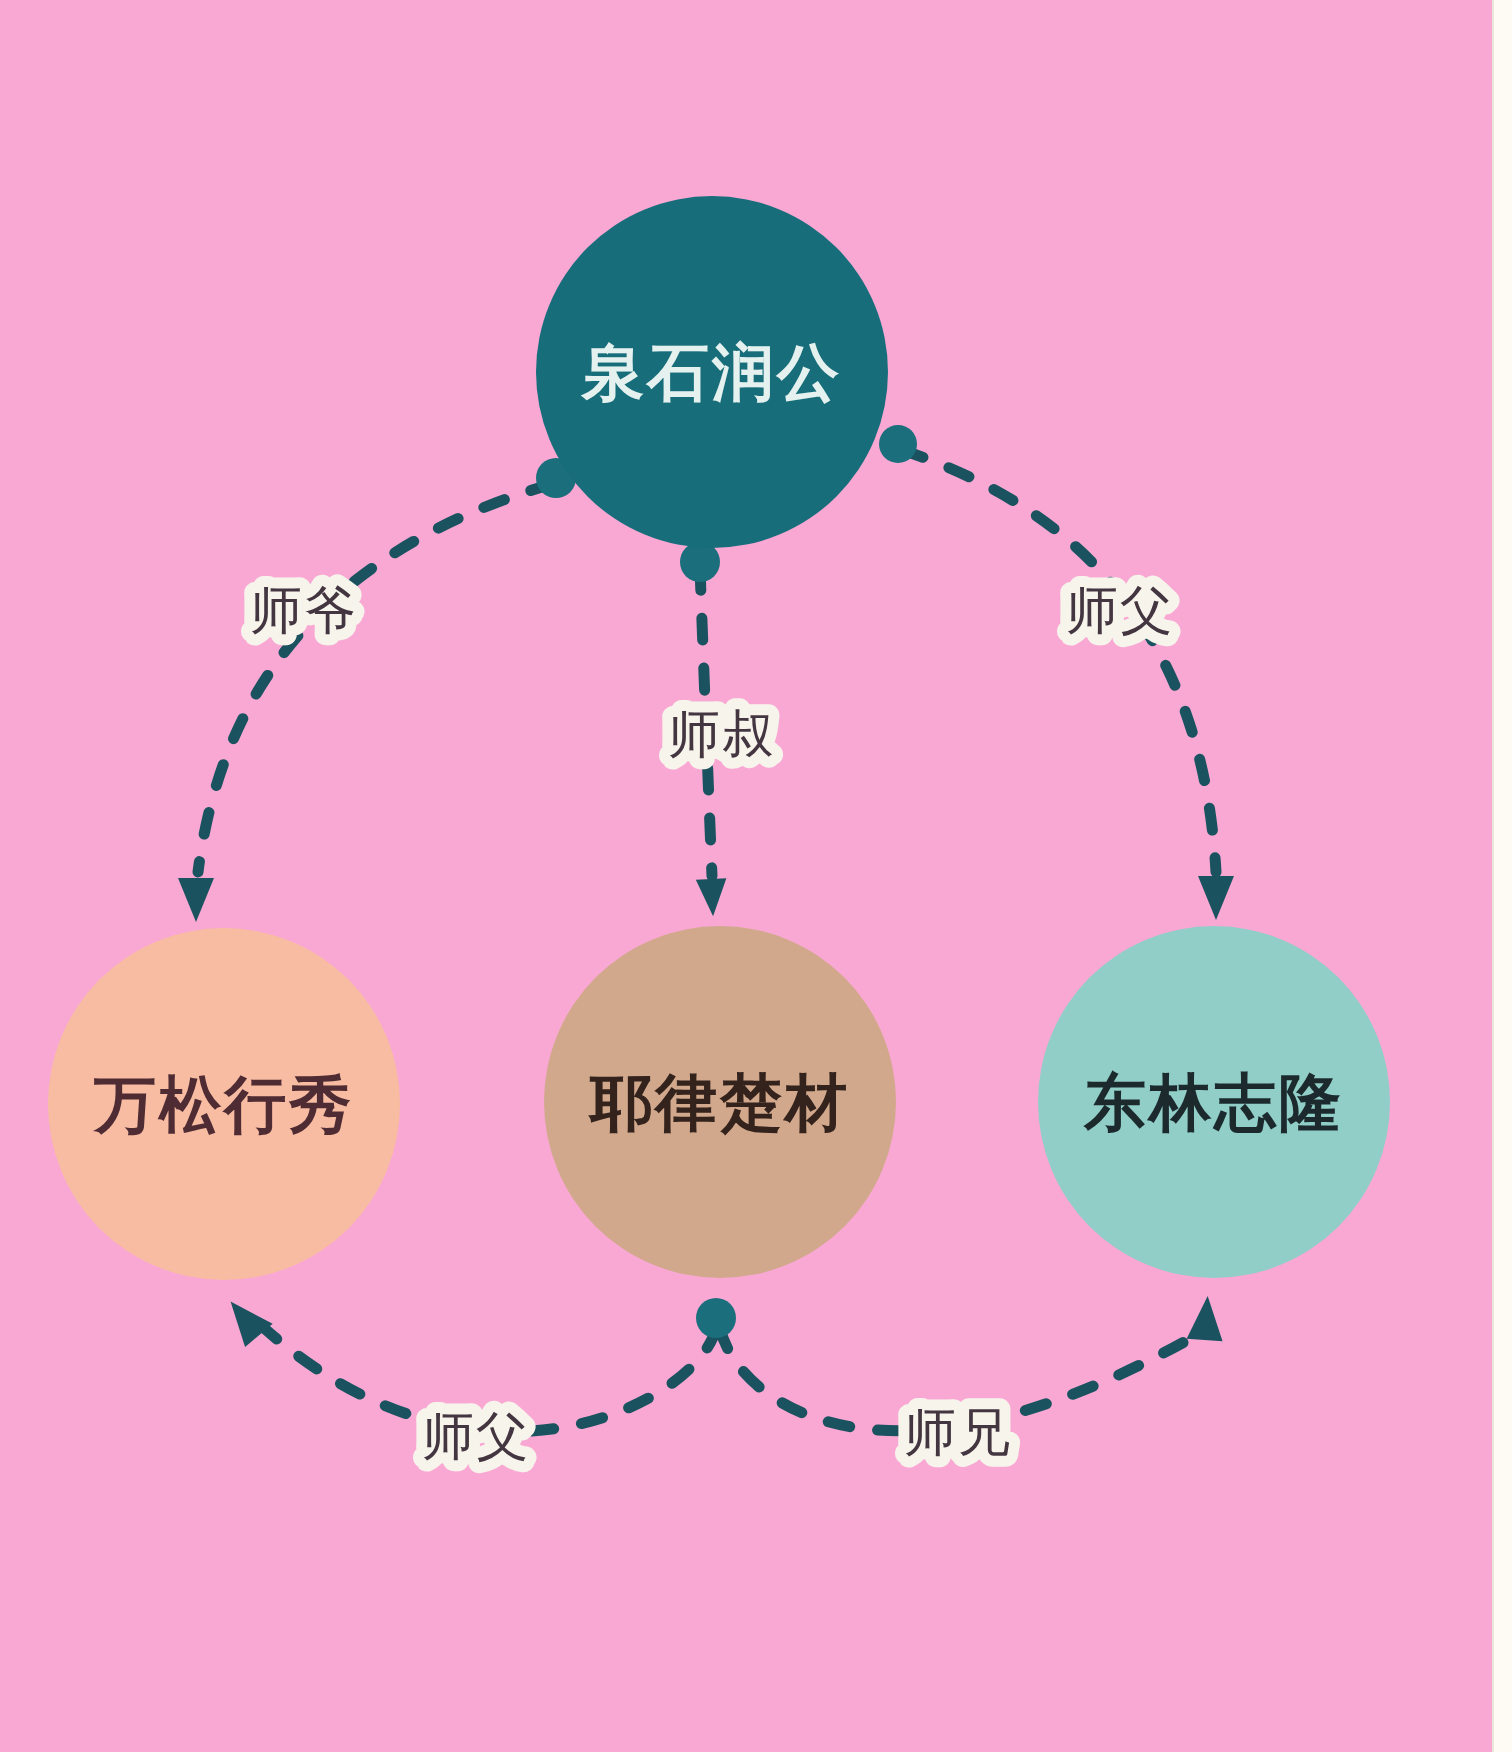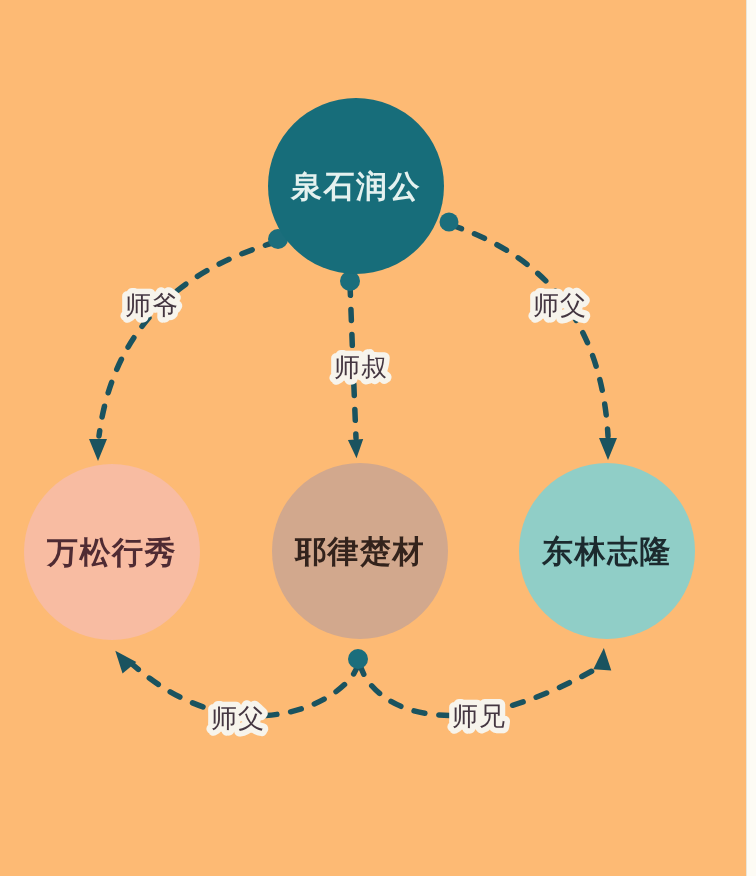--- a/index.html
+++ b/index.html
@@ -1,20 +1,20 @@
 <!DOCTYPE html>
 <html><head>
 <meta charset="utf-8">
 <style>
   html, body { margin: 0; padding: 0; background: #ffffff; }
   .stage {
     position: relative;
     width: 756px;
     height: 876px;
-    background: #fdba74;
+    background: #f9a8d4;
     overflow: hidden;
     font-family: "DejaVu Sans", "Liberation Sans", sans-serif;
   }
   .stage svg { display: block; width: 756px; height: 876px; }
   .right-strip {
     position: absolute;
     top: 0; right: 0;
     width: 9px; height: 100%;
     background: #fdfbf4;
     border-left: 1px solid #eae6da;

